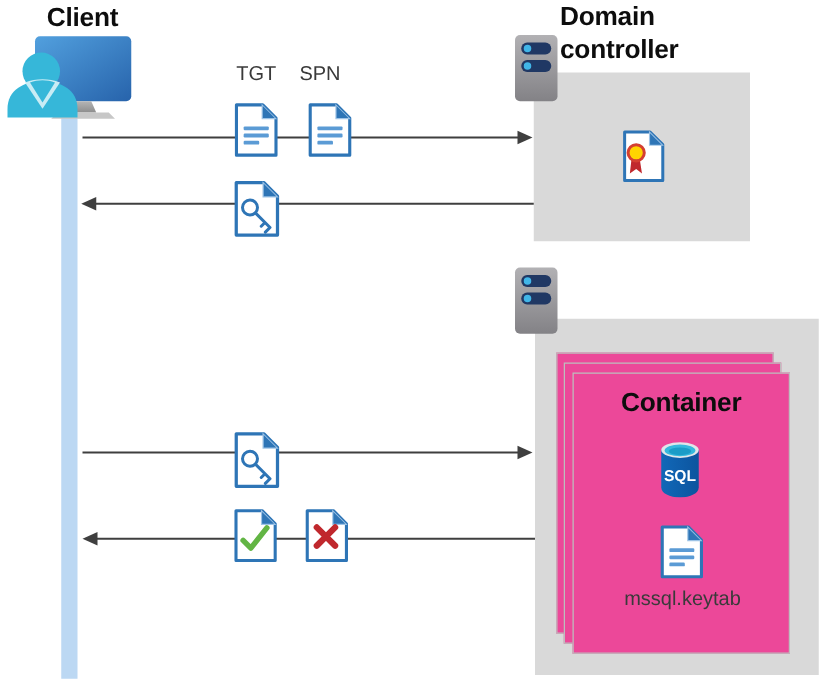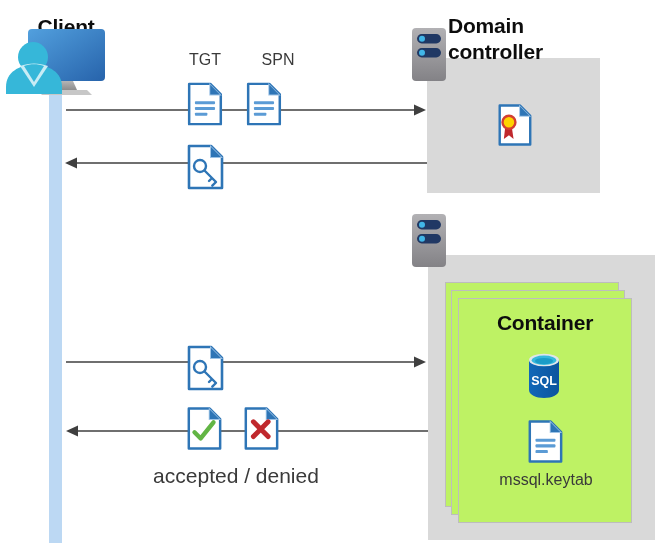--- a/index.html
+++ b/index.html
@@ -1,23 +1,23 @@
 <!DOCTYPE html>
 <html><head>
 <meta charset="utf-8">
 <style>
   html,body{margin:0;padding:0;background:#fff;}
   #stage{position:relative;width:660px;height:558px;background:#fff;overflow:hidden;
          font-family:"Liberation Sans",sans-serif;}
   .abs{position:absolute;}
-  .h{font-weight:700;font-size:21px;line-height:26px;color:#0d0d0d;letter-spacing:-0.2px;margin-top:12px;}
+  .h{font-weight:700;font-size:21px;line-height:26px;color:#0d0d0d;letter-spacing:-0.2px;}
   .t{font-weight:400;font-size:16px;color:#3a3a3a;}
   .center{text-align:center;}
   .box{background:#d9d9d9;}
-  .card{background:#bef264;border:1.5px solid #bdbdbd;box-sizing:border-box;}
+  .card{background:#ec4899;border:1.5px solid #bdbdbd;box-sizing:border-box;}
   .lifeline{background:#bcd8f3;}
   svg{display:block;}
 </style>
 </head>
 <body>
 
 <div id="stage">
 
   <div class="abs box" style="left:427px;top:58px;width:173px;height:135px;"></div>
   <div class="abs box" style="left:428px;top:255px;width:227px;height:285px;"></div>
@@ -92,21 +92,21 @@
     </g>
     <g>
       <circle cx="31" cy="33" r="15" fill="#36b7d9"></circle>
       <path d="M4,70 v-7 c0,-15 13,-22 28,-22 s28,7 28,22 v7 z" fill="#36b7d9"></path>
       <path d="M18,42 l14,21 14,-21 c-9,-3.5 -19,-3.5 -28,0 z" fill="#c8ecf5"></path>
       <path d="M22,42 l10,16 10,-16 c-6.5,-2.5 -13.5,-2.5 -20,0 z" fill="#36b7d9"></path>
     </g>
   </svg>
 
   <div class="abs t center" style="left:174px;top:51px;width:62px;z-index:4;">TGT</div>
-  <div class="abs t center" style="left:247px;top:51px;width:62px;z-index:4;">SPN</div>
+  <div class="abs t center" style="left:225px;top:51px;width:62px;z-index:4;">SPN</div>
 
   <svg class="abs" style="left:185px;top:81px;z-index:4;" width="39" height="46" viewBox="0 0 40 48">
     <path d="M4,3 h22 l11,11 v31 h-33 z" fill="#fff" stroke="#2e75b6" stroke-width="2.6" stroke-linejoin="round"></path>
     <path d="M25,2 L38,15 L25,15 Z" fill="#9dc3e6"></path>
     <path d="M26,4 L36,14 L26,14 Z" fill="#2e75b6"></path>
     <rect x="10" y="21" width="21" height="3.2" rx="1" fill="#5b9bd5"></rect>
     <rect x="10" y="27" width="21" height="3.2" rx="1" fill="#5b9bd5"></rect>
     <rect x="10" y="33" width="13" height="3.2" rx="1" fill="#5b9bd5"></rect>
   </svg>
 
@@ -171,15 +171,14 @@
     <path d="M25,2 L38,15 L25,15 Z" fill="#9dc3e6"></path>
     <path d="M26,4 L36,14 L26,14 Z" fill="#2e75b6"></path>
     <path d="M10,28 L16.5,34.5 L30,17.5" fill="none" stroke="#62b544" stroke-width="4.6" stroke-linecap="round" stroke-linejoin="round"></path>
   </svg>
   <svg class="abs" style="left:242px;top:405px;z-index:4;" width="38" height="47" viewBox="0 0 40 48">
     <path d="M4,3 h22 l11,11 v31 h-33 z" fill="#fff" stroke="#2e75b6" stroke-width="2.6" stroke-linejoin="round"></path>
     <path d="M25,2 L38,15 L25,15 Z" fill="#9dc3e6"></path>
     <path d="M26,4 L36,14 L26,14 Z" fill="#2e75b6"></path>
     <path d="M12,17 L27.5,32.5 M27.5,17 L12,32.5" fill="none" stroke="#c0282d" stroke-width="5.2" stroke-linecap="round"></path>
   </svg>
-  <div class="abs t center" style="left:116px;top:464px;width:240px;font-size:21px;z-index:4;">accepted / denied</div>
 
 </div>
 
 </body></html>

